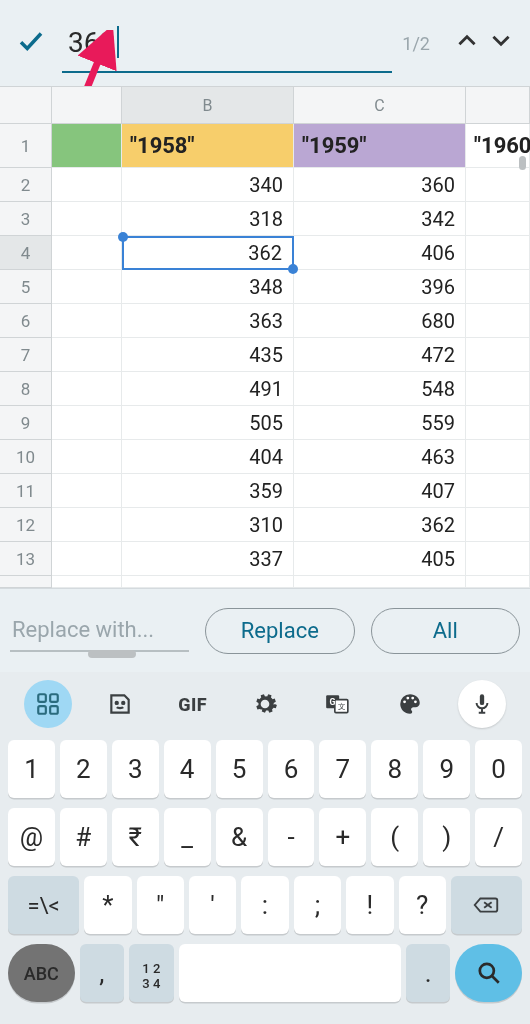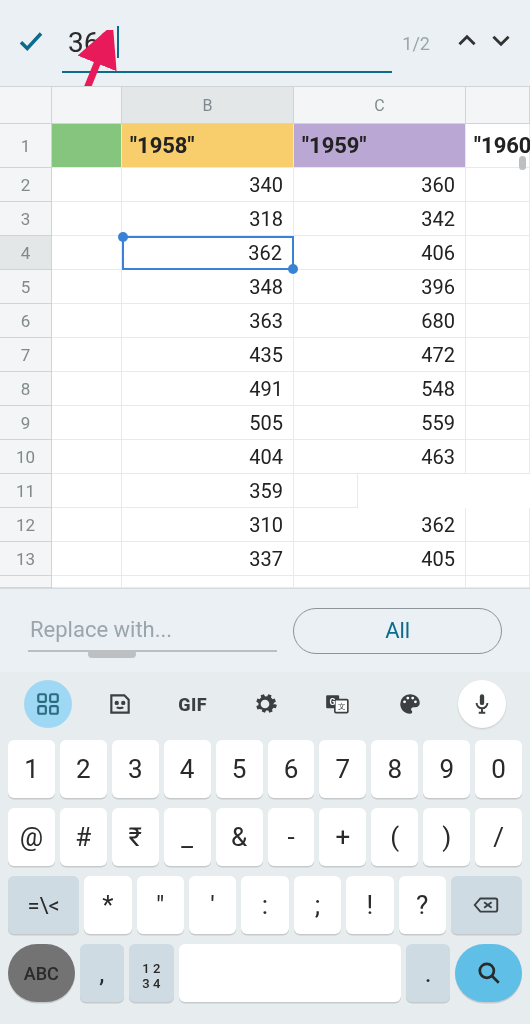--- a/index.html
+++ b/index.html
@@ -40,21 +40,21 @@
 .hdrrow .d { background: #fff; }
 .cell.selected { border: 2.5px solid #3a82d6; position: relative; }
 .handle { position: absolute; width: 10px; height: 10px; background: #3a82d6; border-radius: 50%; }
 .h-tl { top: -6px; left: -6px; }
 .h-br { bottom: -6px; right: -6px; }
 .scroll-thumb { position: absolute; width: 48px; height: 8px; background: #bcc0c2; border-radius: 4px; }
 .sthumb-h { left: 88px; top: 564px; }
 .sthumb-v { right: 4px; top: 70px; width: 7px; height: 14px; border-radius: 4px; background: #bcc0c2; }
 
 
-.replacebar { height: 84px; background: #eaf0f3; display: flex; align-items: center; padding: 0 28px; gap: 16px; border-top: 1px solid #d4dade; }
+.replacebar { height: 84px; background: #eaf0f3; display: flex; align-items: center; padding: 0 10px; gap: 16px; border-top: 1px solid #d4dade; }
 .replace-in { flex: 0.95; border-bottom: 2px solid #b7bfc2; color: #9aa6ac; font-size: 22px; padding: 8px 2px; }
 .pillbtn { flex: 0.8; height: 46px; border: 1.5px solid #8a9499; border-radius: 24px; display: flex; align-items: center; justify-content: center; color: #0d6b8c; font-size: 22px; }
 
 
 .kb { height: 370px; background: #e7ecef; }
 .kb-toolbar { height: 64px; display: flex; align-items: center; justify-content: space-around; padding: 0 12px; }
 .kb-ic { width: 48px; height: 48px; display: flex; align-items: center; justify-content: center; color: #3b3f41; }
 .kb-ic.active { background: #9fd8f4; border-radius: 50%; }
 .kb-ic.mic { background: #fff; border-radius: 50%; box-shadow: 0 1px 2px rgba(0,0,0,0.15); }
 .kb-ic svg { width: 26px; height: 26px; }
@@ -180,20 +180,21 @@
         <div class="rowlabel">10</div>
         <div class="cell a"></div>
         <div class="cell b">404</div>
         <div class="cell c">463</div>
         <div class="cell d"></div>
       </div>
       <div class="row">
         <div class="rowlabel">11</div>
         <div class="cell a"></div>
         <div class="cell b">359</div>
+        <div class="cell c">407</div>
         <div class="cell d"></div>
       </div>
       <div class="row">
         <div class="rowlabel">12</div>
         <div class="cell a"></div>
         <div class="cell b">310</div>
         <div class="cell c">362</div>
         <div class="cell d"></div>
       </div>
       <div class="row">
@@ -210,20 +211,21 @@
         <div class="cell c"></div>
         <div class="cell d"></div>
       </div>
     </div>
   <div class="scroll-thumb sthumb-h"></div>
   <div class="scroll-thumb sthumb-v"></div>
 </div>
 
 <div class="replacebar">
   <div class="replace-in"><span>Replace with...</span></div>
+  <div class="pillbtn">Replace</div>
   <div class="pillbtn">All</div>
 </div>
 
 <div class="kb">
   <div class="kb-toolbar">
     <div class="kb-ic active">
         <svg viewBox="0 0 24 24" fill="none" stroke="#2a6b7e" stroke-width="2">
           <rect x="3" y="3" width="7" height="7" rx="1.5"></rect>
           <rect x="14" y="3" width="7" height="7" rx="1.5"></rect>
           <rect x="3" y="14" width="7" height="7" rx="1.5"></rect>

